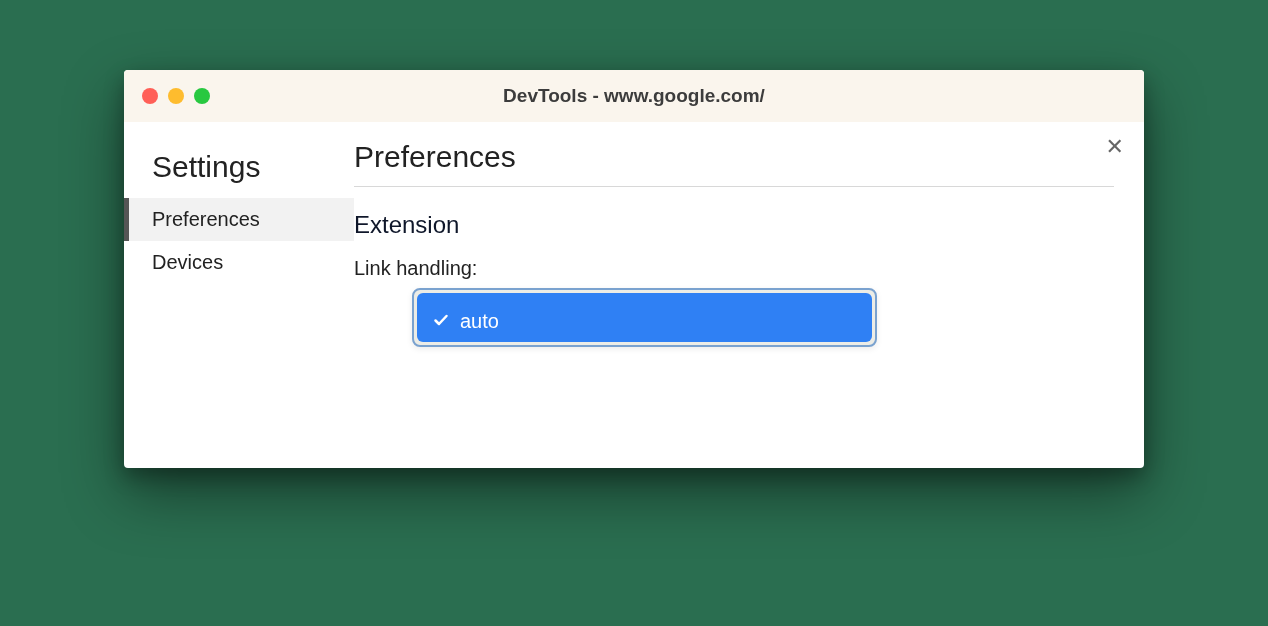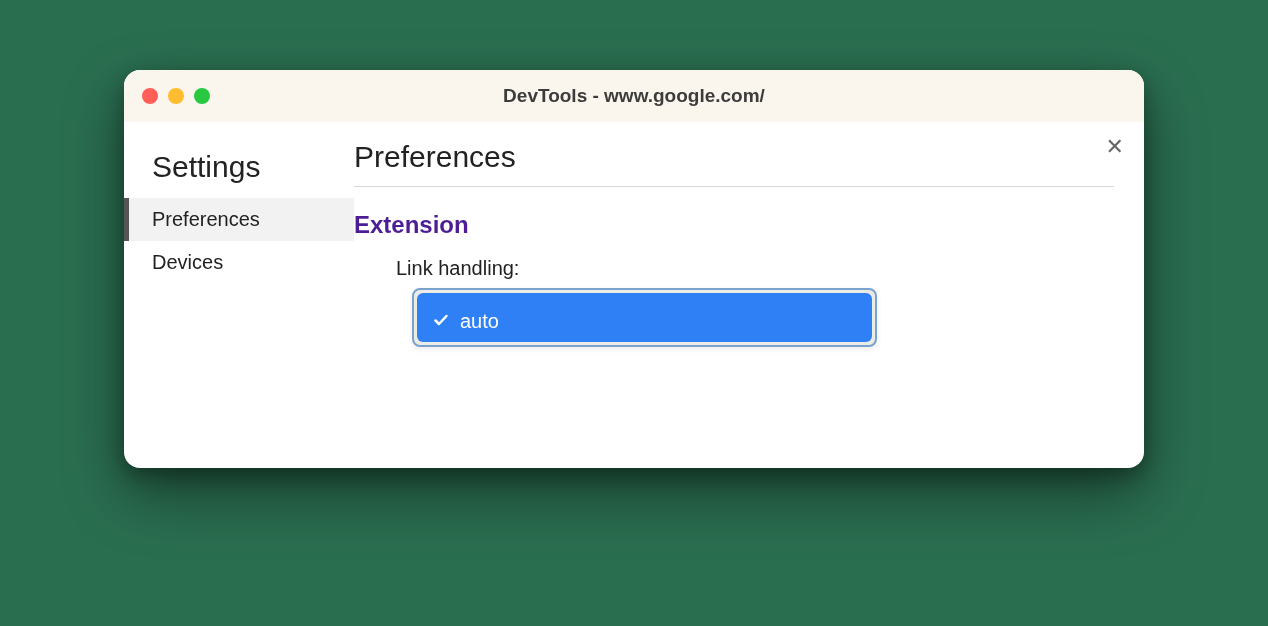--- a/index.html
+++ b/index.html
@@ -16,21 +16,21 @@
       display: flex;
       align-items: flex-start;
       justify-content: center;
       padding-top: 70px;
     }
     
     .window {
       width: 1020px;
       height: 398px;
       background: #ffffff;
-      border-radius: 16px;
+      border-radius: 4px;
       overflow: hidden;
       box-shadow: 0 25px 60px rgba(0,0,0,0.45), 0 8px 20px rgba(0,0,0,0.3);
       position: relative;
     }
     
     .titlebar {
       height: 52px;
       background: #faf5ed;
       display: flex;
       align-items: center;
@@ -125,30 +125,29 @@
     .main-title {
       font-size: 30px;
       font-weight: 400;
       color: #222;
       padding-bottom: 12px;
       border-bottom: 1px solid #d8d8d8;
     }
     
     .section-title {
       font-size: 24px;
-      color: #4c1d95;
+      color: #0f172a;
       margin-top: 24px;
       margin-bottom: 18px;
-      font-weight: 700;
+      font-weight: 400;
     }
     
     .field-label {
       font-size: 20px;
       color: #222;
-      margin-left: 42px;
       margin-bottom: 8px;
     }
     
     .dropdown {
       margin-left: 58px;
       width: 465px;
       border: 2px solid #7aa2cf;
       border-radius: 8px;
       background: #ecece6;
       overflow: hidden;

